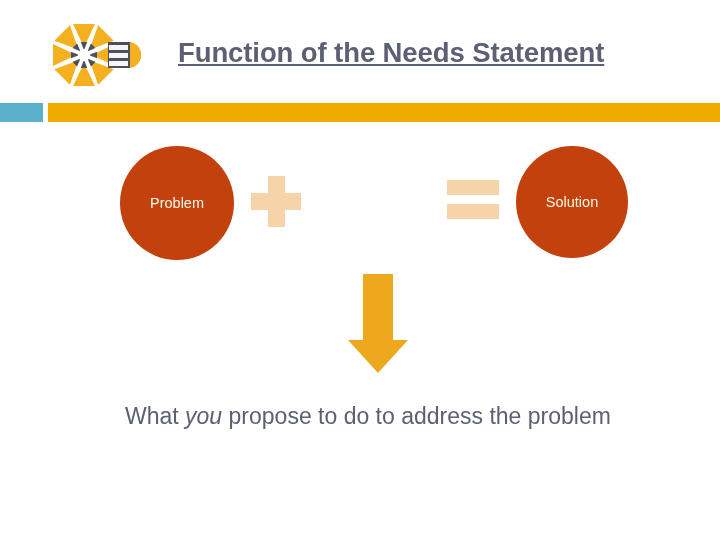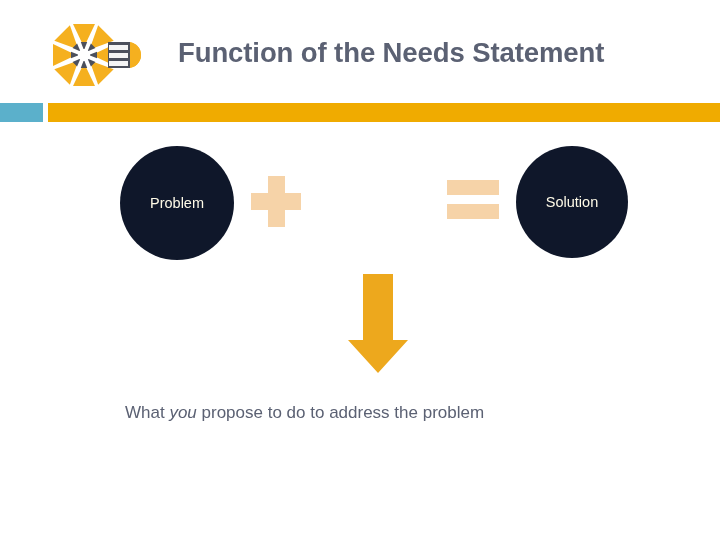--- a/index.html
+++ b/index.html
@@ -36,20 +36,21 @@
     position: absolute;
     left: 178px;
     top: 38px;
     width: 520px;
     font-size: 27.5px;
     font-weight: bold;
     color: #5b6173;
     letter-spacing: -0.1px;
     line-height: 1.1;
     white-space: nowrap;
+    text-decoration: underline;
   }
 
   .rule-teal {
     position: absolute;
     left: 0px;
     top: 103px;
     width: 43px;
     height: 19px;
     background: #5bb0cb;
   }
@@ -59,21 +60,21 @@
     top: 103px;
     width: 672px;
     height: 19px;
     background: #f0ab00;
   }
 
   
   .circle {
     position: absolute;
     border-radius: 50%;
-    background: #0f172a;
+    background: #c2410c;
     display: flex;
     align-items: center;
     justify-content: center;
     color: #fffbe8;
     font-size: 14.5px;
     line-height: 1;
   }
   .circle-problem  { left: 120px; top: 146px; width: 114px; height: 114px; }
   .circle-action   { left: 318px; top: 146px; width: 112px; height: 112px; }
   .circle-solution { left: 516px; top: 146px; width: 112px; height: 112px; text-align: center; }
@@ -124,21 +125,21 @@
     height: 100px;
   }
   .down-arrow svg { display: block; width: 100%; height: 100%; }
 
   
   .caption {
     position: absolute;
     left: 125px;
     top: 401px;
     width: 540px;
-    font-size: 17px;
+    font-size: 23px;
     color: #5b6173;
     line-height: 1.38;
   }
   .caption .emph { font-style: italic; }
 </style>
 </head>
 <body>
 
 <div class="slide">
 

